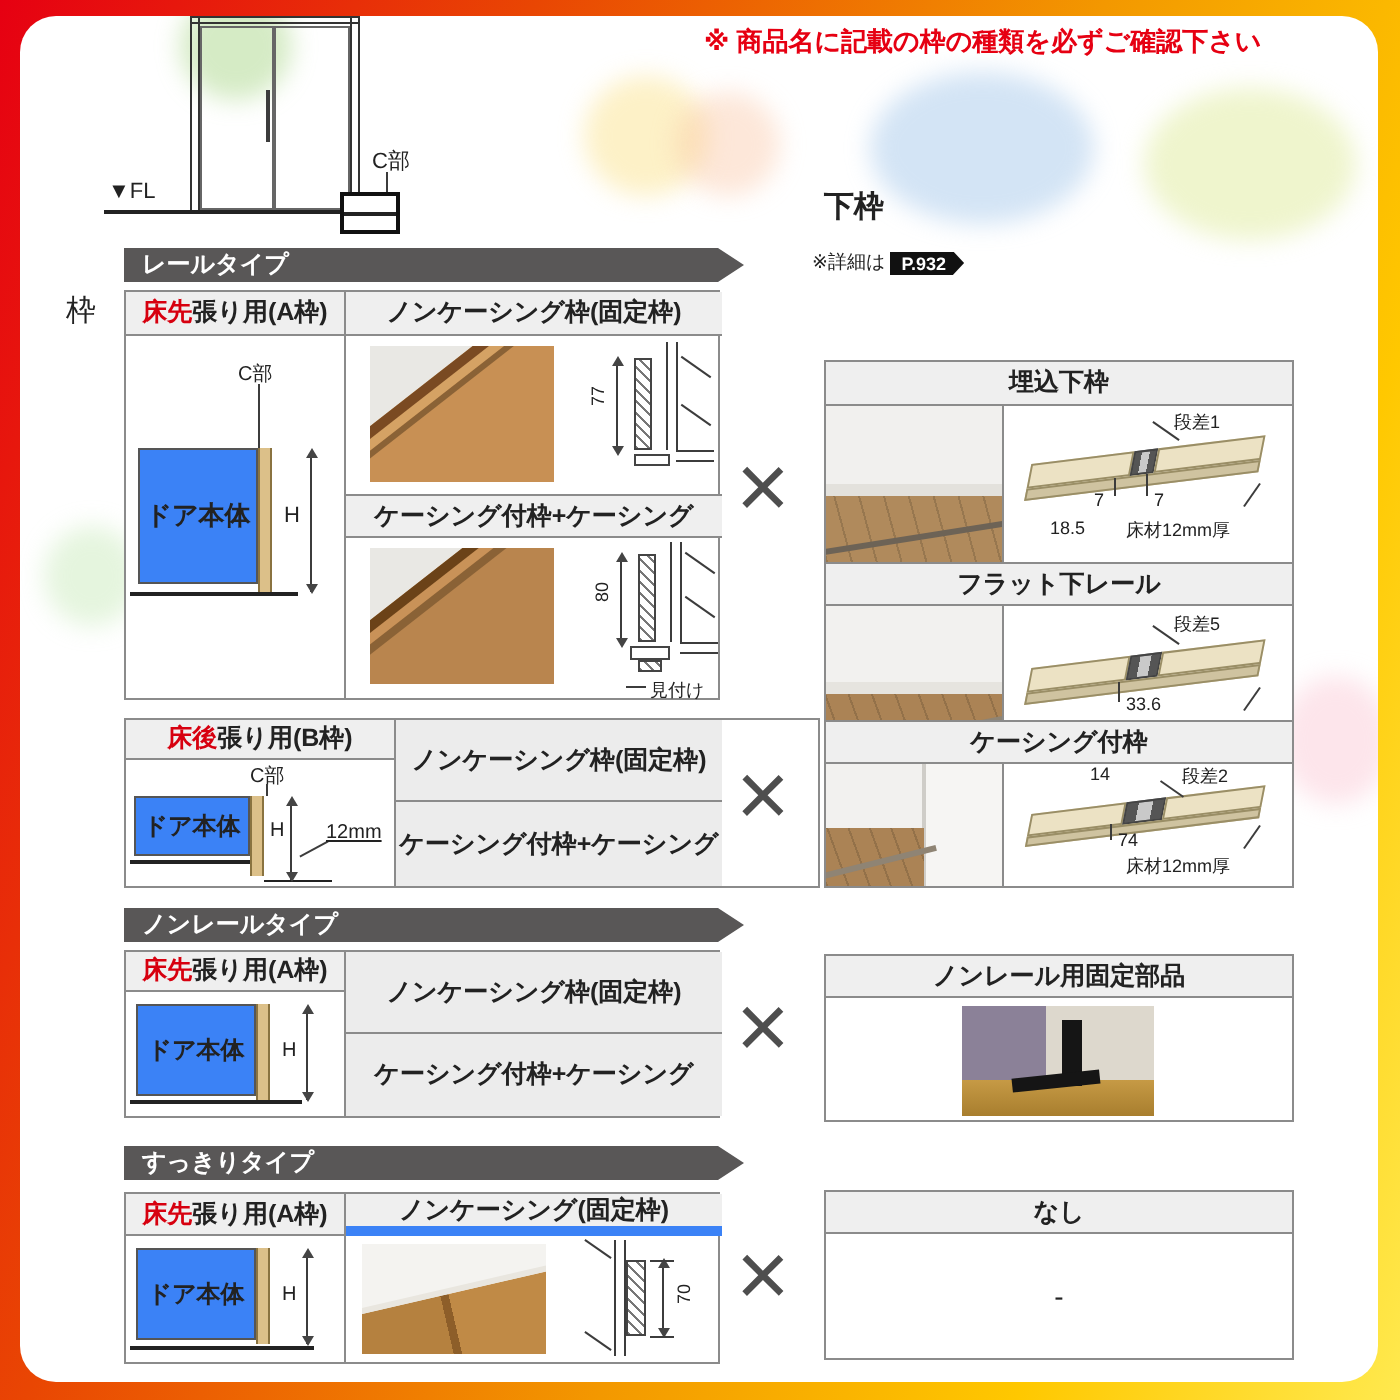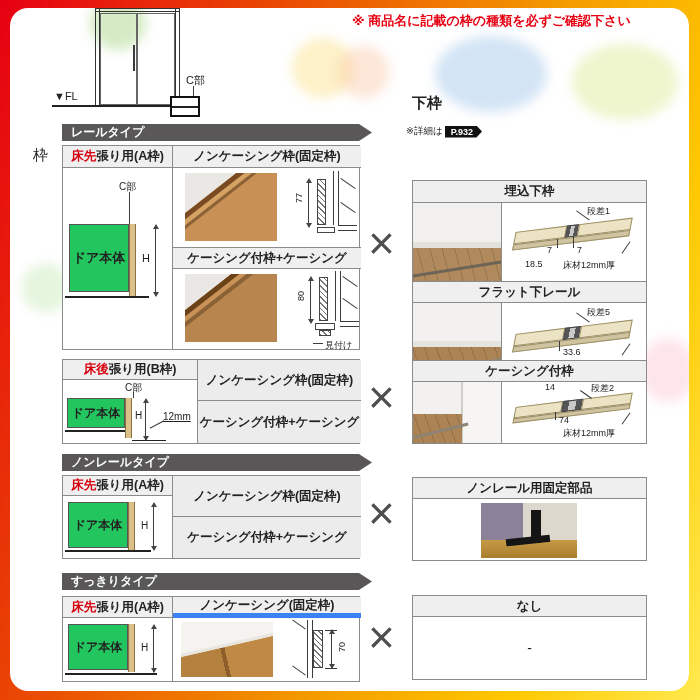--- a/index.html
+++ b/index.html
@@ -15,21 +15,21 @@
   .secbar{position:absolute;height:17px;background:#595757;color:#fff;font-size:12px;font-weight:bold;
           line-height:17px;padding-left:9px;box-sizing:border-box;
           clip-path:polygon(0 0,calc(100% - 13px) 0,100% 50%,calc(100% - 13px) 100%,0 100%);}
   .tbl{position:absolute;border:1px solid #8b8b8b;background:#fff;box-sizing:border-box;}
   .hcell{position:absolute;background:#efefef;display:flex;align-items:center;justify-content:center;
          font-size:12.5px;font-weight:bold;color:#222;box-sizing:border-box;}
   .gcell{position:absolute;background:#ececec;display:flex;align-items:center;justify-content:center;
          font-size:12.5px;font-weight:bold;color:#222;box-sizing:border-box;}
   .red{color:#d7000f;}
   .cross{position:absolute;font-size:46px;line-height:1;color:#4e4e4e;font-weight:400;}
-  .doorbody{position:absolute;background:#22c55e;border:1px solid #555;box-sizing:border-box;
+  .doorbody{position:absolute;background:#3b82f6;border:1px solid #555;box-sizing:border-box;
             display:flex;align-items:center;justify-content:center;font-size:13px;font-weight:bold;}
   .doorstrip{position:absolute;background:#dcc089;border-left:1px solid #8a7340;border-right:1px solid #8a7340;box-sizing:border-box;}
   .sm{font-size:10px;}
   .dim{font-size:9px;color:#222;}
   .vdim{position:absolute;font-size:9px;color:#222;writing-mode:vertical-rl;transform:rotate(180deg);}
   .hatch{position:absolute;border:1px solid #444;box-sizing:border-box;
          background:repeating-linear-gradient(45deg,#777 0 1px,transparent 1px 4px);}
   .arrU{position:absolute;width:0;height:0;border-left:3px solid transparent;border-right:3px solid transparent;border-bottom:5px solid #444;}
   .arrD{position:absolute;width:0;height:0;border-left:3px solid transparent;border-right:3px solid transparent;border-top:5px solid #444;}
   .iso{position:absolute;transform:rotate(-7deg) skewX(-18deg);}
@@ -209,21 +209,21 @@
         <div class="txt dim" style="left:84px;top:3px;">段差5</div>
         <div class="ln" style="left:72px;top:14px;width:16px;height:1px;transform:rotate(35deg);"></div>
         <div class="ln" style="left:56px;top:38px;width:1px;height:10px;"></div>
         <div class="txt dim" style="left:60px;top:44px;">33.6</div>
         <div class="txt dim" style="left:58px;top:57px;">床材12mm厚</div>
         <div class="ln" style="left:116px;top:46px;width:14px;height:1px;transform:rotate(-55deg);"></div>
       </div>
     </div>
   </div>
 
-  <div class="tbl" style="left:62px;top:359px;width:298px;height:85px;">
+  <div class="tbl" style="left:62px;top:359px;width:348px;height:85px;">
     <div class="hcell" style="left:0;top:0;width:135px;height:20px;border-right:1px solid #8b8b8b;border-bottom:1px solid #8b8b8b;">
       <span class="red">床後</span>
         <span>張り用(B枠)</span>
     </div>
     <div class="abs" style="left:0;top:20px;width:135px;height:63px;border-right:1px solid #8b8b8b;box-sizing:border-box;">
       <div class="txt sm" style="left:62px;top:1px;">C部</div>
       <div class="ln" style="left:70px;top:12px;width:1px;height:6px;"></div>
       <div class="doorbody" style="left:4px;top:18px;width:58px;height:30px;font-size:12px;">
         <span>ドア本体</span>
       </div>

